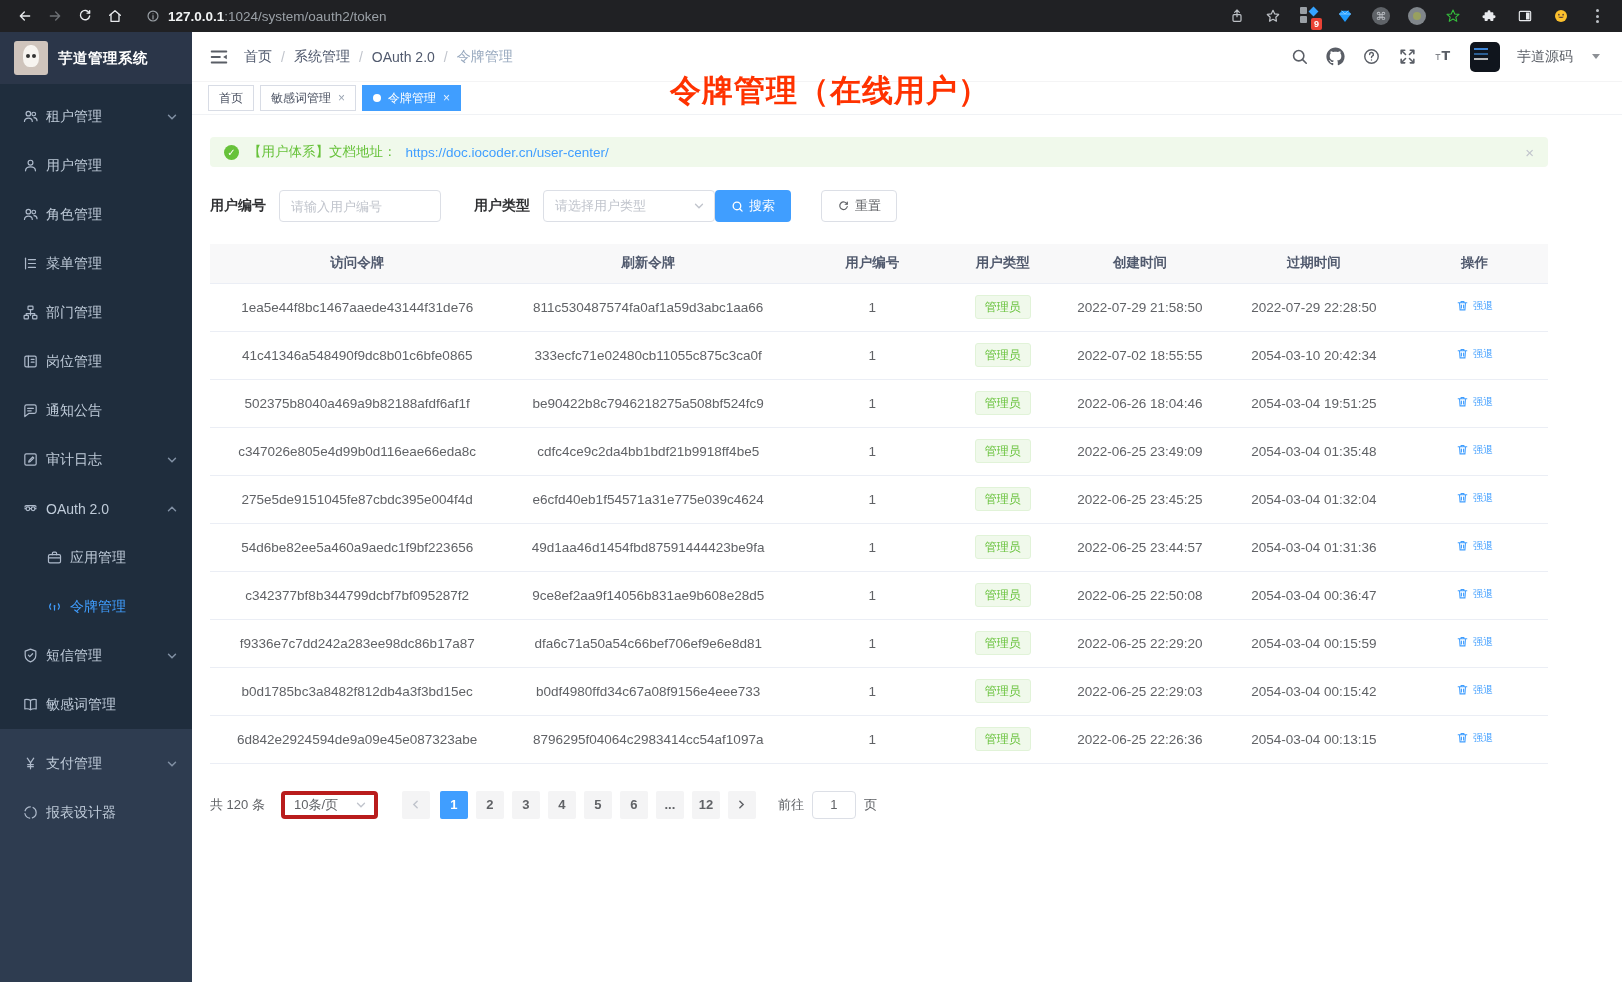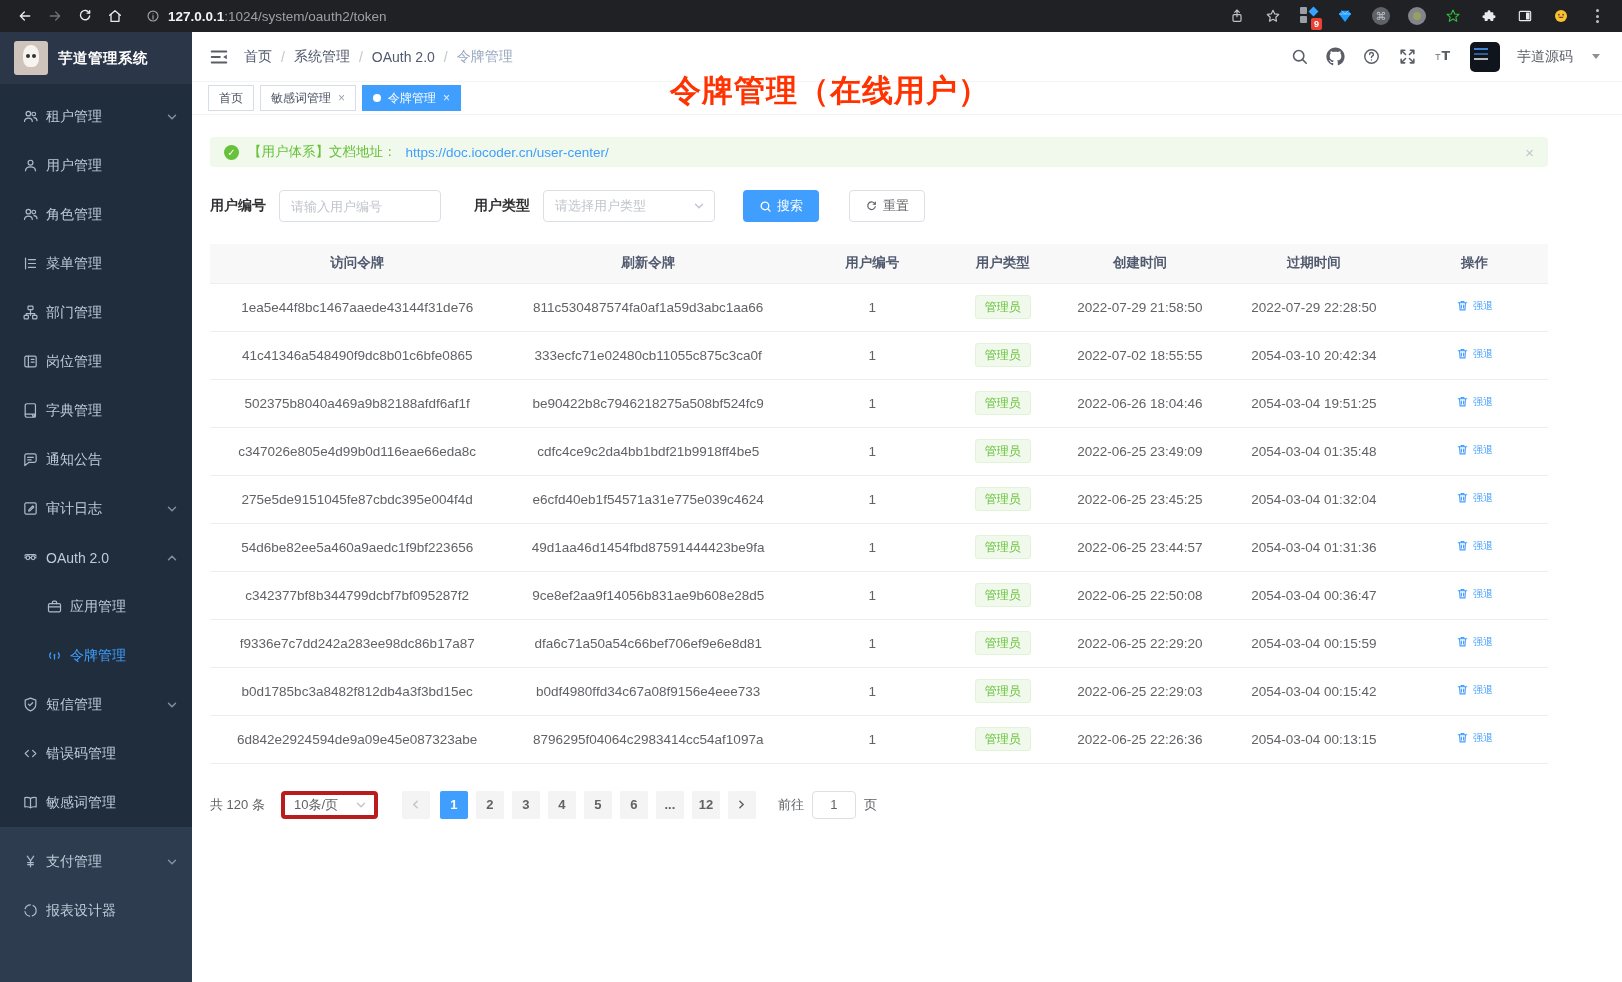--- a/index.html
+++ b/index.html
@@ -88,21 +88,21 @@
   .f-label{font-weight:700;color:#303133;margin-right:13px}
   .f-input{width:162px;height:32px;border:1px solid #dcdfe6;border-radius:4px;padding:0 11px;font-size:13px;color:#606266;
     font-family:inherit;outline:none}
   .f-input::placeholder{color:#c0c4cc}
   .f-select{width:172px;height:32px;border:1px solid #dcdfe6;border-radius:4px;padding:0 9px 0 11px;display:flex;align-items:center;
     color:#c0c4cc;font-size:13px;cursor:pointer}
   .f-select .s-chev{color:#c0c4cc;margin-left:auto}
   .gap{width:33px}
   .btn{height:32px;border-radius:4px;display:inline-flex;align-items:center;gap:5px;padding:0 15px;font-size:13px;cursor:pointer;border:1px solid transparent}
   .btn svg{width:13px;height:13px}
-  .btn.primary{background:#409eff;color:#fff;margin-left:28px}
+  .btn.primary{background:#409eff;color:#fff;}
   .btn.plain{background:#fff;border-color:#dcdfe6;color:#606266;margin-left:30px}
 
   
   table{width:100%;border-collapse:collapse;margin-top:22px;table-layout:fixed}
   th{background:#f8f8f9;color:#515a6e;font-size:13.5px;font-weight:700;height:39px;text-align:center}
   td{height:48px;font-size:13.5px;color:#606266;text-align:center;border-bottom:1px solid #ebeef5}
   tr.body-row:first-child td{border-top:1px solid #ebeef5}
   .tag-success{display:inline-block;padding:5px 9px;background:#f0f9eb;border:1px solid #e1f3d8;border-radius:3px;color:#67c23a;font-size:12px;line-height:1}
   .act{color:#409eff;font-size:10px;display:inline-flex;align-items:flex-start;gap:4px;cursor:pointer;text-decoration:none}
   .act svg{width:13px;height:13px}
@@ -290,30 +290,20 @@
             <svg viewBox="0 0 24 24" fill="none" stroke="currentColor" stroke-width="1.7" stroke-linecap="round" stroke-linejoin="round">
               <rect x="4" y="4.5" width="16" height="15" rx="2"></rect>
               <path d="M9 4.5v15M13 9h4M13 13h4"></path>
             </svg>
           </span>
     <span class="s-label">岗位管理</span>
   </div>
         <div class="s-item">
     <span class="s-icon">
             <svg viewBox="0 0 24 24" fill="none" stroke="currentColor" stroke-width="1.7" stroke-linecap="round" stroke-linejoin="round">
-              <path d="M7 2.5h10.5A1.5 1.5 0 0 1 19 4v16a1.5 1.5 0 0 1-1.5 1.5H7A2.5 2.5 0 0 1 4.5 19V5A2.5 2.5 0 0 1 7 2.5z"></path>
-              <path d="M4.5 17H19"></path>
-              <circle cx="16.3" cy="19.2" r="1.5"></circle>
-            </svg>
-          </span>
-    <span class="s-label">字典管理</span>
-  </div>
-        <div class="s-item">
-    <span class="s-icon">
-            <svg viewBox="0 0 24 24" fill="none" stroke="currentColor" stroke-width="1.7" stroke-linecap="round" stroke-linejoin="round">
               <path d="M4 6.5A2.5 2.5 0 0 1 6.5 4h11A2.5 2.5 0 0 1 20 6.5v7a2.5 2.5 0 0 1-2.5 2.5H10l-6 4.5z"></path>
               <path d="M8 9h8M8 12.5h5"></path>
             </svg>
           </span>
     <span class="s-label">通知公告</span>
   </div>
         <div class="s-item">
     <span class="s-icon">
             <svg viewBox="0 0 24 24" fill="none" stroke="currentColor" stroke-width="1.7" stroke-linecap="round" stroke-linejoin="round">
               <rect x="4" y="4" width="16" height="16" rx="2"></rect>
@@ -368,28 +358,20 @@
               <path d="M9 11.5l2 2 4-4"></path>
             </svg>
           </span>
     <span class="s-label">短信管理</span>
   <span class="s-chev">
             <svg viewBox="0 0 12 12" fill="none" stroke="currentColor" stroke-width="1.4" stroke-linecap="round">
               <path d="M2.5 4.2L6 7.8l3.5-3.6"></path>
             </svg>
           </span>
         </div>
-        <div class="s-item">
-    <span class="s-icon">
-            <svg viewBox="0 0 24 24" fill="none" stroke="currentColor" stroke-width="1.7" stroke-linecap="round" stroke-linejoin="round">
-              <path d="M9 7.5L4.5 12 9 16.5M15 7.5L19.5 12 15 16.5"></path>
-            </svg>
-          </span>
-    <span class="s-label">错误码管理</span>
-  </div>
         <div class="s-item">
     <span class="s-icon">
             <svg viewBox="0 0 24 24" fill="none" stroke="currentColor" stroke-width="1.7" stroke-linecap="round" stroke-linejoin="round">
               <path d="M12 6.2C10 4.8 7.2 4.6 4 5v13.2c3.2-.4 6-.2 8 1.2 2-1.4 4.8-1.6 8-1.2V5c-3.2-.4-6-.2-8 1.2z"></path>
               <path d="M12 6.2v13.2"></path>
             </svg>
           </span>
     <span class="s-label">敏感词管理</span>
   </div>
       </nav>

